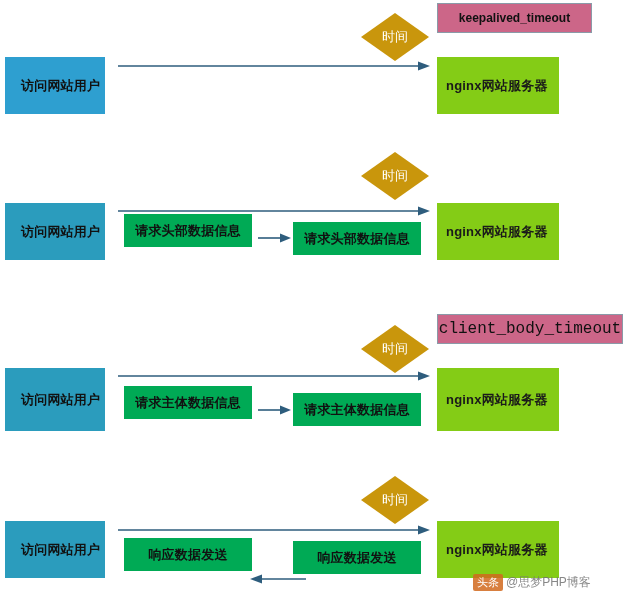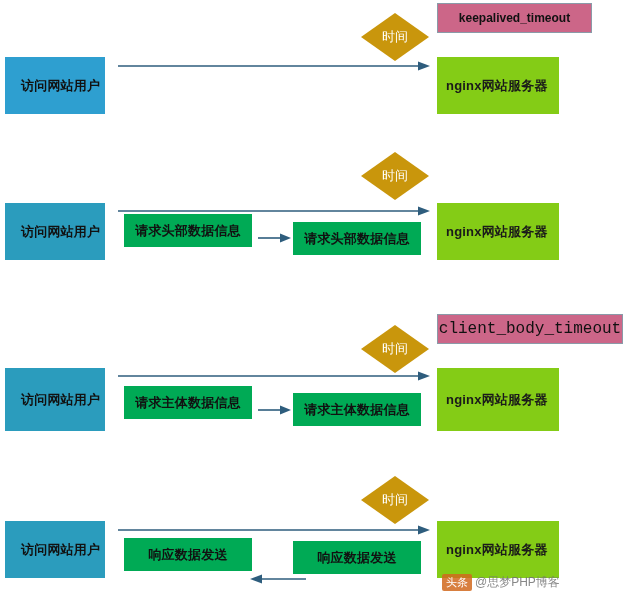--- a/index.html
+++ b/index.html
@@ -229,18 +229,18 @@
 
   <div class="node data" style="left:293px; top:541px; width:128px; height:33px;">响应数据发送</div>
 
   <div class="arrow" style="left:250px; top:573px;">
     <svg width="58" height="12" viewBox="0 0 58 12">
       <line x1="56" y1="6" x2="10" y2="6" stroke="#2e5d7d" stroke-width="1.6"></line>
       <polygon points="0,6 12,1.5 12,10.5" fill="#2e5d7d"></polygon>
     </svg>
   </div>
 
-  <div class="watermark" style="left:442px; top:574px;">
+  <div class="watermark" style="left:473px; top:574px;">
     <span class="wm-tag">头条</span>
     <span class="wm-text">@思梦PHP博客</span>
   </div>
 
 </div>
 
 </body></html>

